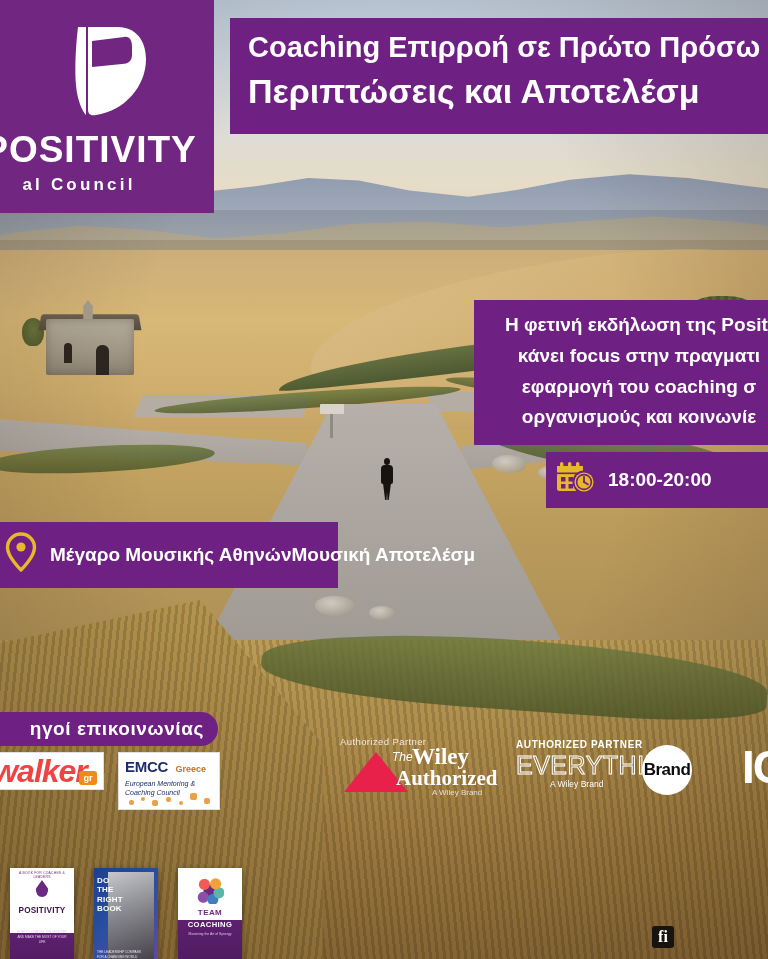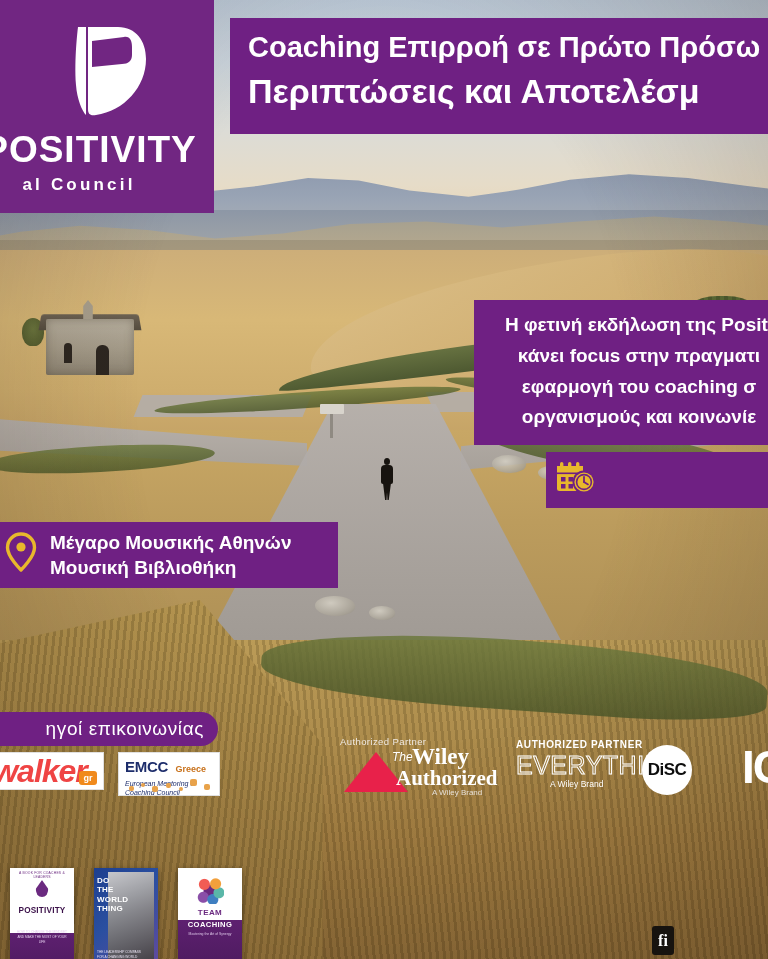--- a/index.html
+++ b/index.html
@@ -163,29 +163,29 @@
     left:546px; top:452px; width:250px; height:56px;
     display:flex; align-items:center; gap:12px; padding-left:10px;
   }
   .date-text { display:flex; flex-direction:column; }
   .date-text .d1, .date-text .d2 { font-size:19px; font-weight:700; line-height:1.28; white-space:nowrap; }
 
   #loc-panel {
     left:-6px; top:522px; width:344px; height:66px;
     display:flex; align-items:center; gap:12px; padding-left:10px;
   }
-  .loc-text { display:flex; flex-direction:column; }
+  .loc-text { display:flex; }
   .loc-text .l1, .loc-text .l2 { font-size:19px; font-weight:700; line-height:1.32; white-space:nowrap; }
 
   #sponsors-label {
     left:-40px; top:712px; width:258px; height:34px;
     border-radius:0 17px 17px 0;
     display:flex; align-items:center; justify-content:flex-end; padding-right:14px;
   }
-  #sponsors-label span { font-size:19px; font-weight:400; letter-spacing:.6px; white-space:nowrap; }
+  #sponsors-label span { font-size:19px; font-weight:700; letter-spacing:.6px; white-space:nowrap; }
 
   #cta-panel {
     left:326px; top:818px; width:470px; height:38px;
     background:#4a0b52; border-radius:19px 0 0 19px;
     display:flex; align-items:center; padding-left:18px;
   }
   #cta-panel span { font-size:22px; font-weight:700; letter-spacing:.5px; white-space:nowrap; }
 
   #url-text {
     position:absolute; left:340px; top:872px;
@@ -198,21 +198,21 @@
   .icon-gold { color:#e8b82c; display:block; }
 
   
   #media-logos { position:absolute; left:-24px; top:752px; display:flex; align-items:flex-start; gap:14px; }
   .logo-card { background:#fff; border:1px solid rgba(0,0,0,.12); }
   .walker { width:128px; height:38px; display:flex; align-items:center; justify-content:center;
     background:#fff; position:relative; }
   .walker .wtxt { font-size:32px; font-weight:700; color:#ef4444; letter-spacing:-1px; font-style:italic; }
   .walker .wgr { position:absolute; right:6px; bottom:4px; width:18px; height:14px; background:#f08a1c;
     border-radius:3px; color:#fff; font-size:9px; font-weight:700; display:flex; align-items:center; justify-content:center; }
-  .emcc { width:102px; height:44px; padding:5px 6px; position:relative; overflow:hidden; }
+  .emcc { width:102px; height:58px; padding:5px 6px; position:relative; overflow:hidden; }
   .emcc .e1 { font-size:15px; font-weight:700; color:#1d2d6b; letter-spacing:-.3px; display:inline; }
   .emcc .e2 { font-size:9px; color:#c8711a; font-weight:600; display:inline; margin-left:3px; }
   .emcc .e3 { font-size:7px; color:#1d2d6b; font-style:italic; line-height:1.35; margin-top:3px; }
   .emcc .dots { position:absolute; bottom:3px; left:6px; right:4px; height:14px; }
   .emcc .dots i { position:absolute; display:block; background:#e8a24a; border-radius:2px; }
 
   #partner-logos { position:absolute; left:340px; top:736px; display:flex; align-items:center; gap:26px; }
   .fivebeh { position:relative; width:150px; height:62px; color:#fff; }
   .fivebeh .ap { font-size:9.5px; letter-spacing:.4px; color:#efe9e2; }
   .fivebeh .tri { position:absolute; left:4px; top:16px; width:0; height:0;
@@ -258,21 +258,21 @@
       radial-gradient(circle at 82% 60%, #5ab7a8 0 5px, transparent 6px),
       radial-gradient(circle at 60% 84%, #3f7fc1 0 5px, transparent 6px),
       radial-gradient(circle at 26% 76%, #8a4fa8 0 5px, transparent 6px),
       radial-gradient(circle at 50% 54%, #6b2a80 0 6px, transparent 7px);
   }
   .book.b3 .t { position:absolute; top:40px; left:0; right:0; text-align:center; font-size:8px; font-weight:700; color:#6b2a80; letter-spacing:.4px; }
   .book.b3 .t2 { position:absolute; top:52px; left:0; right:0; text-align:center; font-size:7.6px; font-weight:700; color:#fff; letter-spacing:.4px; }
   .book.b3 .sub { position:absolute; top:64px; left:4px; right:4px; text-align:center; font-size:3.4px; color:#ddc6e8; line-height:1.5; }
   .book.b3 .auth { position:absolute; bottom:4px; left:0; right:0; text-align:center; font-size:3.4px; color:#c9a6d8; letter-spacing:.3px; }
 
-  #fi-badge { position:absolute; left:652px; top:926px; width:22px; height:29px;
+  #fi-badge { position:absolute; left:652px; top:926px; width:22px; height:22px;
     background:#17130f; border-radius:3px; display:flex; align-items:center; justify-content:center;
     color:#fff; font-size:16px; font-weight:700; font-family:"Liberation Serif", serif; }
 </style>
 </head>
 <body>
 
 <div id="poster">
 
   <div class="bg">
     <div class="sky"></div>
@@ -362,33 +362,34 @@
         <rect x="5" y="23" width="4.5" height="4.5" fill="#6f2083"></rect>
         <rect x="12.5" y="23" width="4.5" height="4.5" fill="#6f2083"></rect>
         <circle cx="28" cy="21" r="11.5" fill="#6f2083"></circle>
         <circle cx="28" cy="21" r="9.6" fill="#e8b82c"></circle>
         <circle cx="28" cy="21" r="7.4" fill="#e8b82c" stroke="#6f2083" stroke-width="1.6"></circle>
         <line x1="28" y1="21" x2="28" y2="15.8" stroke="#6f2083" stroke-width="1.8" stroke-linecap="round"></line>
         <line x1="28" y1="21" x2="32" y2="23.4" stroke="#6f2083" stroke-width="1.8" stroke-linecap="round"></line>
       </svg>
     </span>
     <div class="date-text">
+      <div class="d2">18:00-20:00</div>
     </div>
   </div>
 
   <div id="loc-panel" class="panel">
     <span class="icon-gold">
       <svg width="34" height="42" viewBox="0 0 34 42" aria-hidden="true">
         <path d="M17 2 C9.5 2 3.5 8 3.5 15.5 C3.5 25 17 38 17 38 C17 38 30.5 25 30.5 15.5 C30.5 8 24.5 2 17 2 Z" fill="none" stroke="#e8b82c" stroke-width="3.4" stroke-linejoin="round"></path>
         <circle cx="17" cy="15" r="4.6" fill="#e8b82c"></circle>
       </svg>
     </span>
     <div class="loc-text">
       <div class="l1">Μέγαρο Μουσικής Αθηνών</div>
-      <div class="l2">Μουσική Βιβλιοθήκη</div>
+      <div class="l2">Μουσική Αποτελέσμ</div>
     </div>
   </div>
 
   <div id="sponsors-label" class="panel">
     <span>ηγοί επικοινωνίας</span>
   </div>
 
   <div id="media-logos">
     <div class="logo-card walker">
       <span class="wtxt">walker</span>
@@ -419,21 +420,21 @@
       <div class="the">The</div>
       <div class="five">Wiley</div>
       <div class="beh">Authorized</div>
       <div class="wb">A Wiley Brand</div>
     </div>
 
     <div class="everything">
       <div class="ap2">AUTHORIZED PARTNER</div>
       <div class="ev">EVERYTHING</div>
       <div class="wb2">A Wiley Brand</div>
-      <div class="disc">DiSC</div>
+      <div class="disc">Brand</div>
     </div>
 
     <div class="iclogo">
       <span class="ic">IC</span>
     </div>
   </div>
 
   <div id="cta-panel">
     <span>ΕΙΣΟΔΟΣ ΔΩΡΕΑΝ ΜΕ ΠΡΟΕΓΓΡ</span>
   </div>
@@ -447,22 +448,22 @@
       <div class="t2">COACHING</div>
       <div class="sub">HOW TO CHANGE THE MINDSET AND MAKE THE MOST OF YOUR LIFE</div>
       <div class="auth">MARIA ILIOPOULOU</div>
     </div>
 
     <div class="book b2">
       <div class="photo"></div>
       <div class="ttl">
         <span>DO</span><br>
         <span>THE</span><br>
-        <span>WORLD</span><br>
-        <span>THING</span>
+        <span>RIGHT</span><br>
+        <span>BOOK</span>
       </div>
       <div class="sub2">THE LEADERSHIP COMPASS FOR A CHANGING WORLD</div>
       <div class="auth2">IOANNIS</div>
     </div>
 
     <div class="book b3">
       <div class="flower"></div>
       <div class="t">TEAM</div>
       <div class="t2">COACHING</div>
       <div class="sub">Mastering the Art of Synergy</div>

